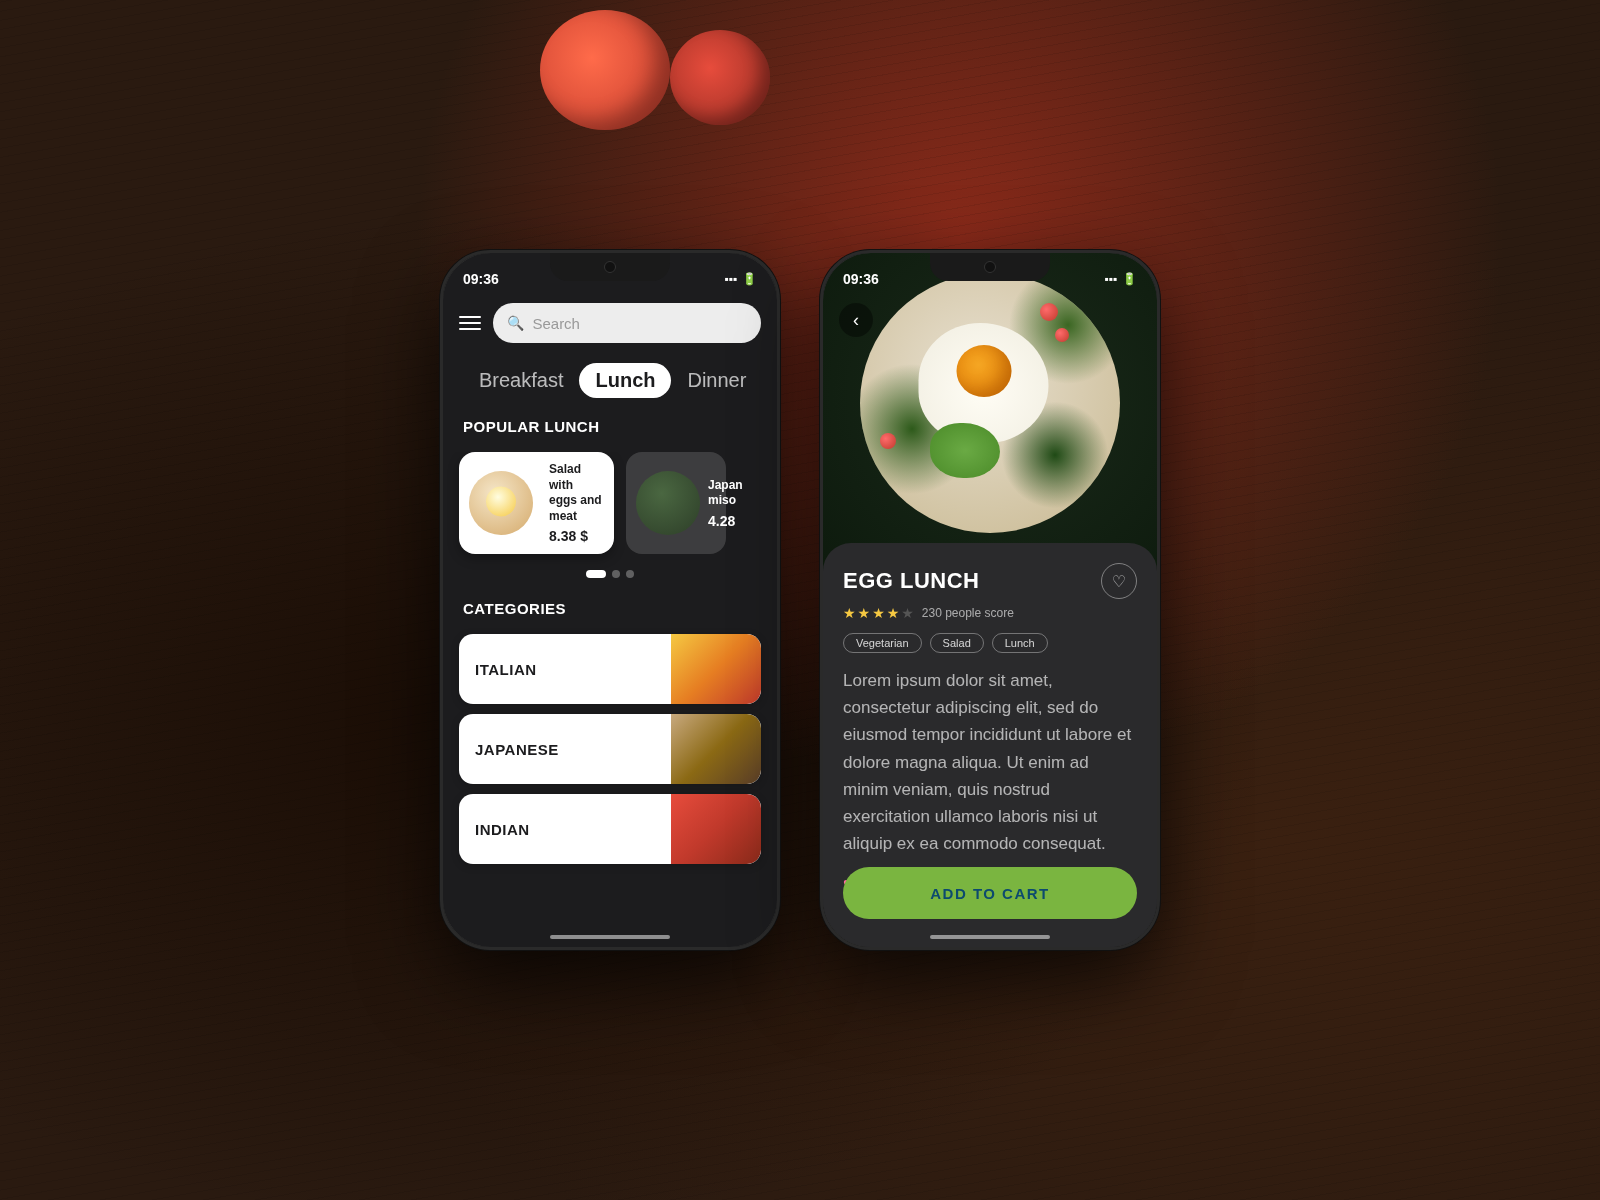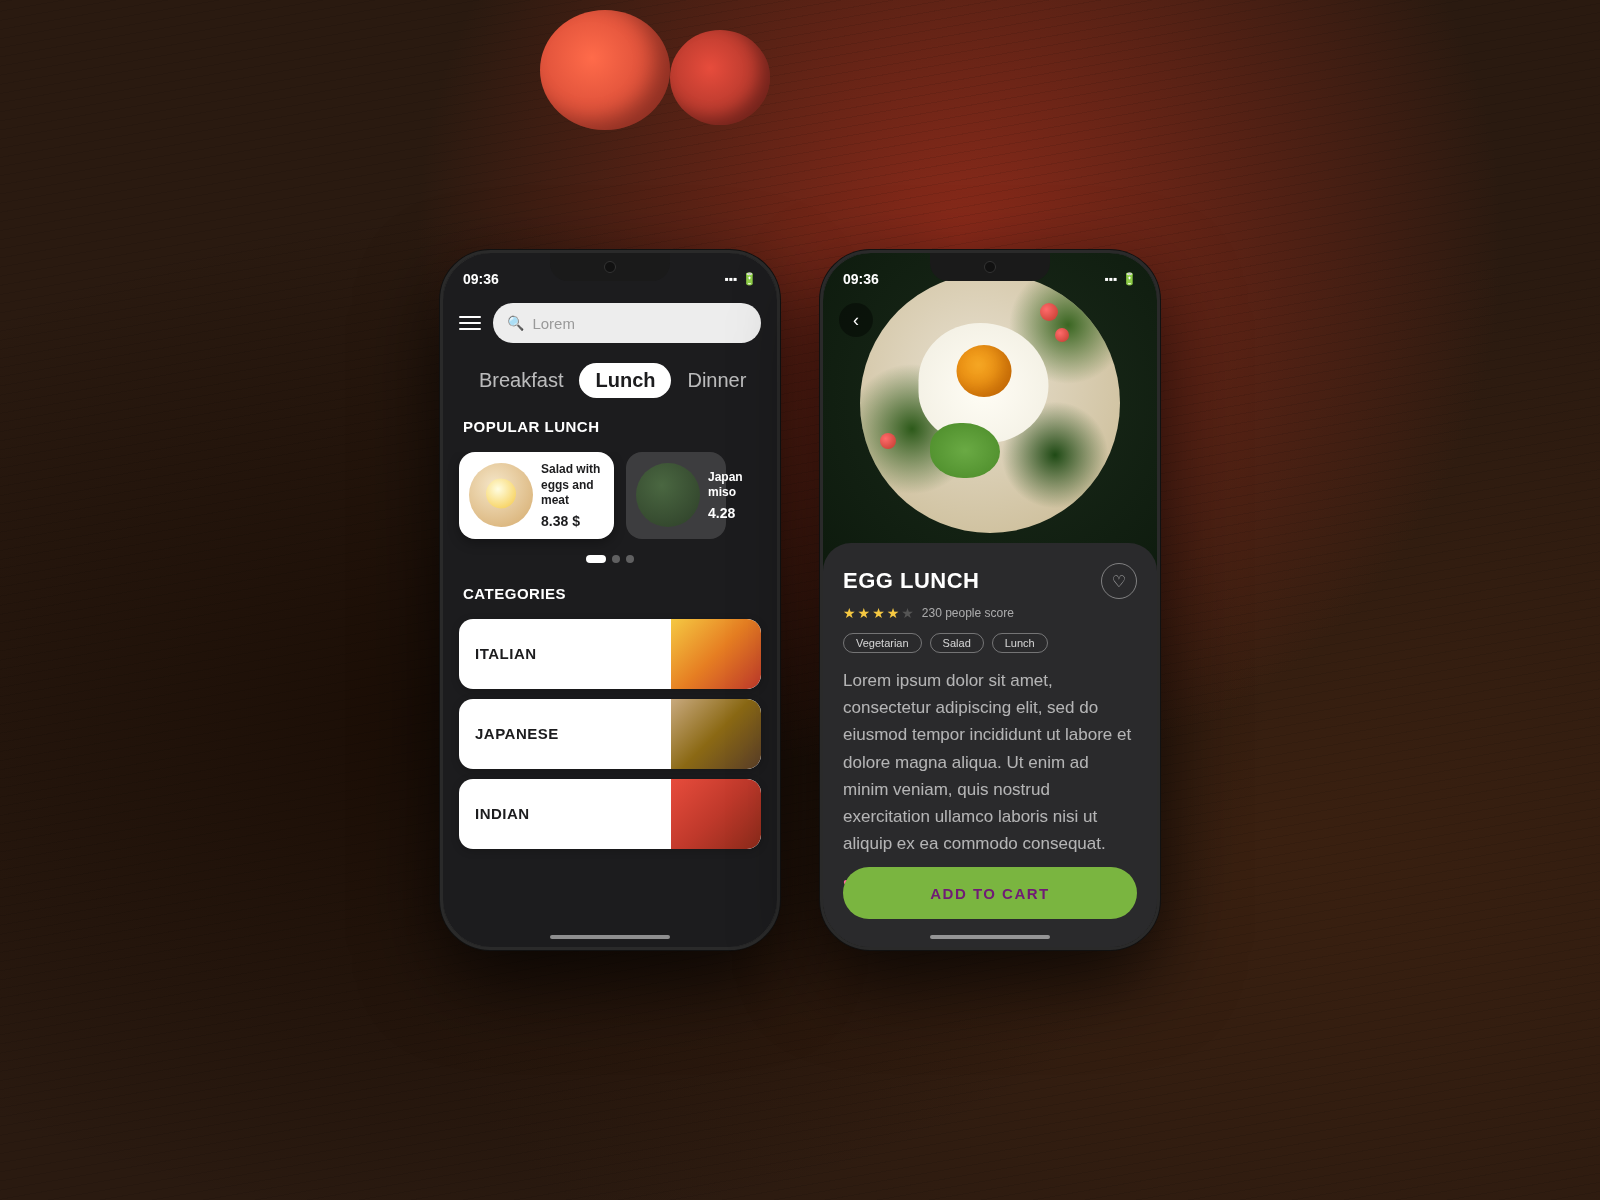--- a/index.html
+++ b/index.html
@@ -240,21 +240,21 @@
     }
 
     .food-card {
       background: white;
       border-radius: 16px;
       width: 155px;
       flex-shrink: 0;
       padding: 10px;
       display: flex;
       align-items: center;
-      gap: 8px;
+      gap: 16px;
       box-shadow: 0 4px 12px rgba(0,0,0,0.3);
     }
 
     .food-card-image {
       width: 64px;
       height: 64px;
       border-radius: 50%;
       flex-shrink: 0;
       overflow: hidden;
       background: #e8d5a0;
@@ -575,21 +575,21 @@
     
     .add-to-cart-btn {
       position: absolute;
       bottom: 28px;
       left: 20px;
       right: 20px;
       height: 52px;
       background: #7ab540;
       border-radius: 30px;
       border: none;
-      color: #701a75;
+      color: #0c4a6e;
       font-size: 15px;
       font-weight: 700;
       letter-spacing: 1.5px;
       cursor: pointer;
       display: flex;
       align-items: center;
       justify-content: center;
     }
 
     
@@ -646,21 +646,21 @@
         </div>
 
         <div class="home-header">
           <div class="menu-icon">
             <span></span>
               <span></span>
               <span></span>
           </div>
           <div class="search-bar">
             <span class="search-icon-svg">🔍</span>
-            <span class="search-text">Lorem</span>
+            <span class="search-text">Search</span>
           </div>
         </div>
 
         <div class="meal-tabs">
           <div class="meal-tab">Breakfast</div>
           <div class="meal-tab active">Lunch</div>
           <div class="meal-tab">Dinner</div>
         </div>
 
         <div class="section-title">POPULAR LUNCH</div>

